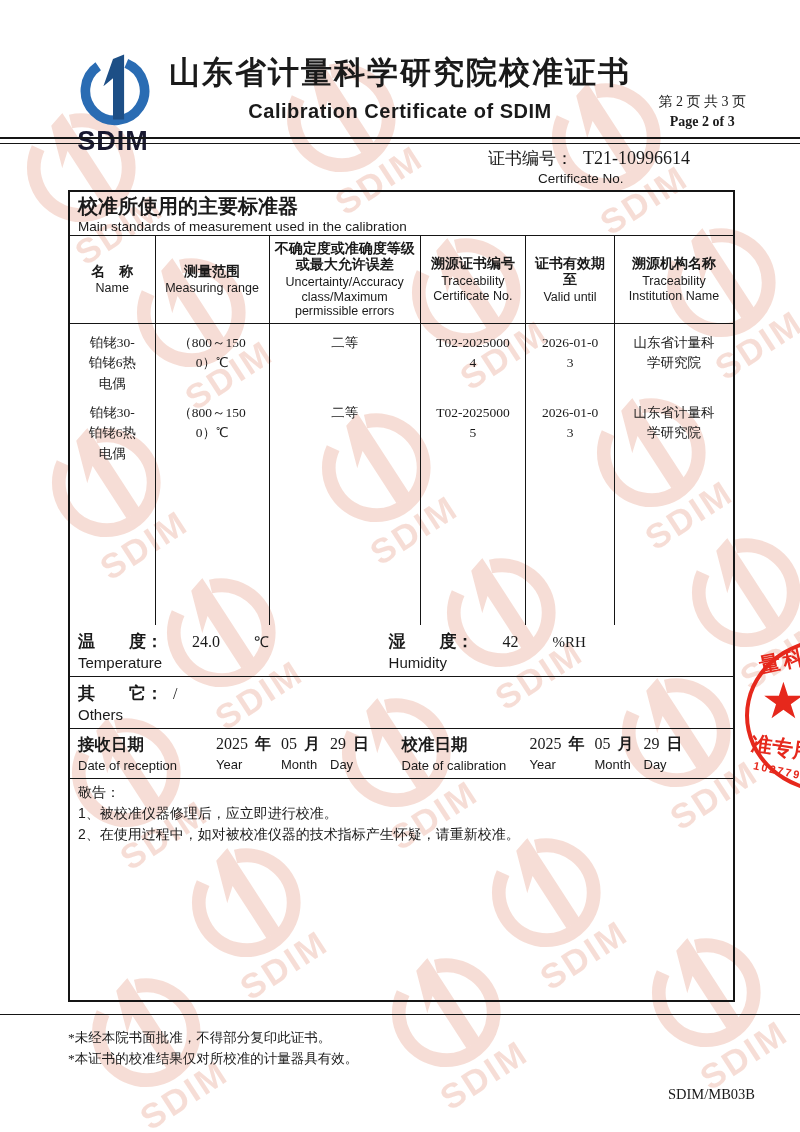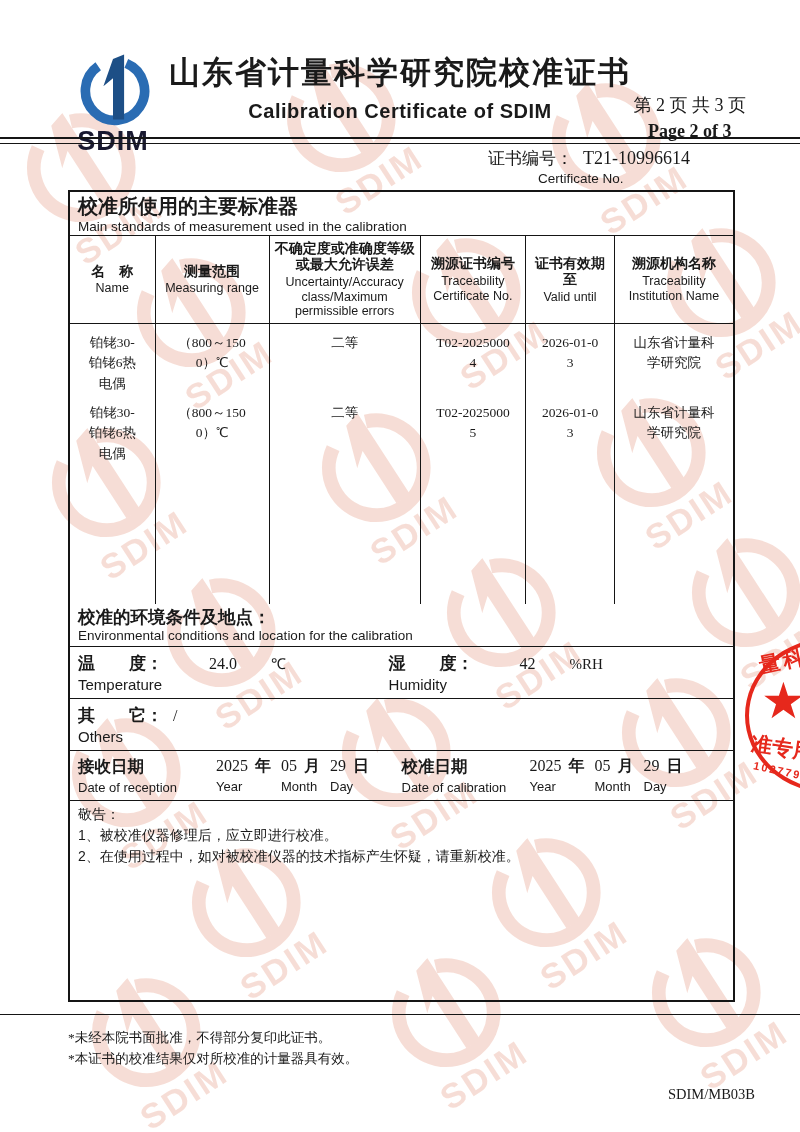--- a/index.html
+++ b/index.html
@@ -8,21 +8,21 @@
         --logo-blue:#2a6cb3;--stamp-red:#e6281c;--wm-pink:#f0c3b5;}
   
   .wm-layer{position:absolute;inset:0;z-index:0;}
   .wm{position:absolute;width:118px;height:148px;color:var(--wm-pink);opacity:.55;transform:rotate(-33deg);}
   
   .hdr{position:absolute;left:0;top:0;width:800px;z-index:2;}
   .logo{position:absolute;left:60px;top:54px;width:106px;text-align:center;}
   .logo-txt{font-family:"Liberation Sans",sans-serif;font-weight:bold;font-size:27px;letter-spacing:1px;color:#191930;margin-top:-4px;}
   .title-cn{position:absolute;left:0;right:0;top:52px;text-align:center;font-size:31px;font-weight:bold;letter-spacing:2px;}
   .title-en{position:absolute;left:0;right:0;top:100px;text-align:center;font-family:"Liberation Sans",sans-serif;font-size:20px;font-weight:bold;letter-spacing:.5px;}
-  .pginfo{position:absolute;right:54px;top:92px;text-align:center;font-size:18px;line-height:1.45;}
+  .pginfo{position:absolute;right:54px;top:92px;text-align:center;font-size:14px;line-height:1.45;}
   .pginfo .en{font-weight:bold;}
   .dline{position:absolute;left:0;top:137px;width:800px;height:4px;border-top:2px solid #151515;border-bottom:1.5px solid #151515;z-index:2;}
   .certno{position:absolute;left:488px;top:147px;z-index:2;}
   .certno .l1{font-size:17px;}
   .certno .l1 .val{font-size:18px;margin-left:10px;}
   .certno .l2{font-family:"Liberation Sans",sans-serif;font-size:13.5px;margin-left:50px;margin-top:1px;}
   
   .box{position:absolute;left:68px;top:190px;width:667px;height:812px;border:2px solid #151515;z-index:1;
        box-sizing:border-box;display:flex;flex-direction:column;background:transparent;}
   .std-title{flex:0 0 42px;box-sizing:border-box;border-bottom:1.5px solid #151515;padding:1px 8px;}
@@ -42,21 +42,21 @@
   .cell{height:70px;text-align:center;font-size:13.5px;line-height:1.5;padding:0 14px;word-break:break-all;}
   
   .env-title{flex:0 0 43px;box-sizing:border-box;border-bottom:1.5px solid #151515;padding:1px 8px;}
   .env-title .cn{font-family:"Liberation Sans",sans-serif;font-size:17.5px;font-weight:600;}
   .env-title .en{font-family:"Liberation Sans",sans-serif;font-size:13.5px;margin-top:-1px;}
   .row{box-sizing:border-box;border-bottom:1.5px solid #151515;display:flex;padding:5px 8px 2px;}
   .row-temp{flex:0 0 52px;} .row-oth{flex:0 0 52px;} .row-date{flex:0 0 50px;}
   .half-l{width:48%;} .half-r{width:52%;} .half50{width:50%;}
   .kv-line{display:flex;align-items:baseline;}
   .kv-lab{font-family:"Liberation Sans",sans-serif;font-size:17px;font-weight:600;}
-  .kv-val{font-size:16px;margin-left:46px;}
+  .kv-val{font-size:16px;margin-left:29px;}
   .kv-unit{font-size:15px;margin-left:34px;}
   .kv-en{font-family:"Liberation Sans",sans-serif;font-size:15px;margin-top:1px;}
   .loc-wrap{display:flex;}
   .loc-val{font-size:15px;line-height:1.5;margin-left:12px;width:252px;}
   .dstack{display:flex;align-items:flex-start;}
   .st{display:flex;flex-direction:column;margin-right:10px;}
   .st .t{display:flex;align-items:baseline;}
   .dlab{font-family:"Liberation Sans",sans-serif;font-size:16.5px;font-weight:600;}
   .dnum{font-size:16px;}
   .dunit{font-family:"Liberation Sans",sans-serif;font-size:16px;font-weight:600;margin-left:7px;}
@@ -262,24 +262,20 @@
       <div class="bc c5">
         <div class="cell">2026-01-03</div>
         <div class="cell">2026-01-03</div>
       </div>
       <div class="bc c6">
         <div class="cell">山东省计量科学研究院</div>
         <div class="cell">山东省计量科学研究院</div>
       </div>
     </div>
 
-    <div class="env-title">
-      <div class="cn">校准的环境条件及地点：</div>
-      <div class="en">Environmental conditions and location for the calibration</div>
-    </div>
 
     <div class="row row-temp">
       <div class="half-l">
         <div class="kv-line">
           <span class="kv-lab">温　　度：</span>
           <span class="kv-val">24.0</span>
           <span class="kv-unit">℃</span>
         </div>
         <div class="kv-en">Temperature</div>
       </div>

